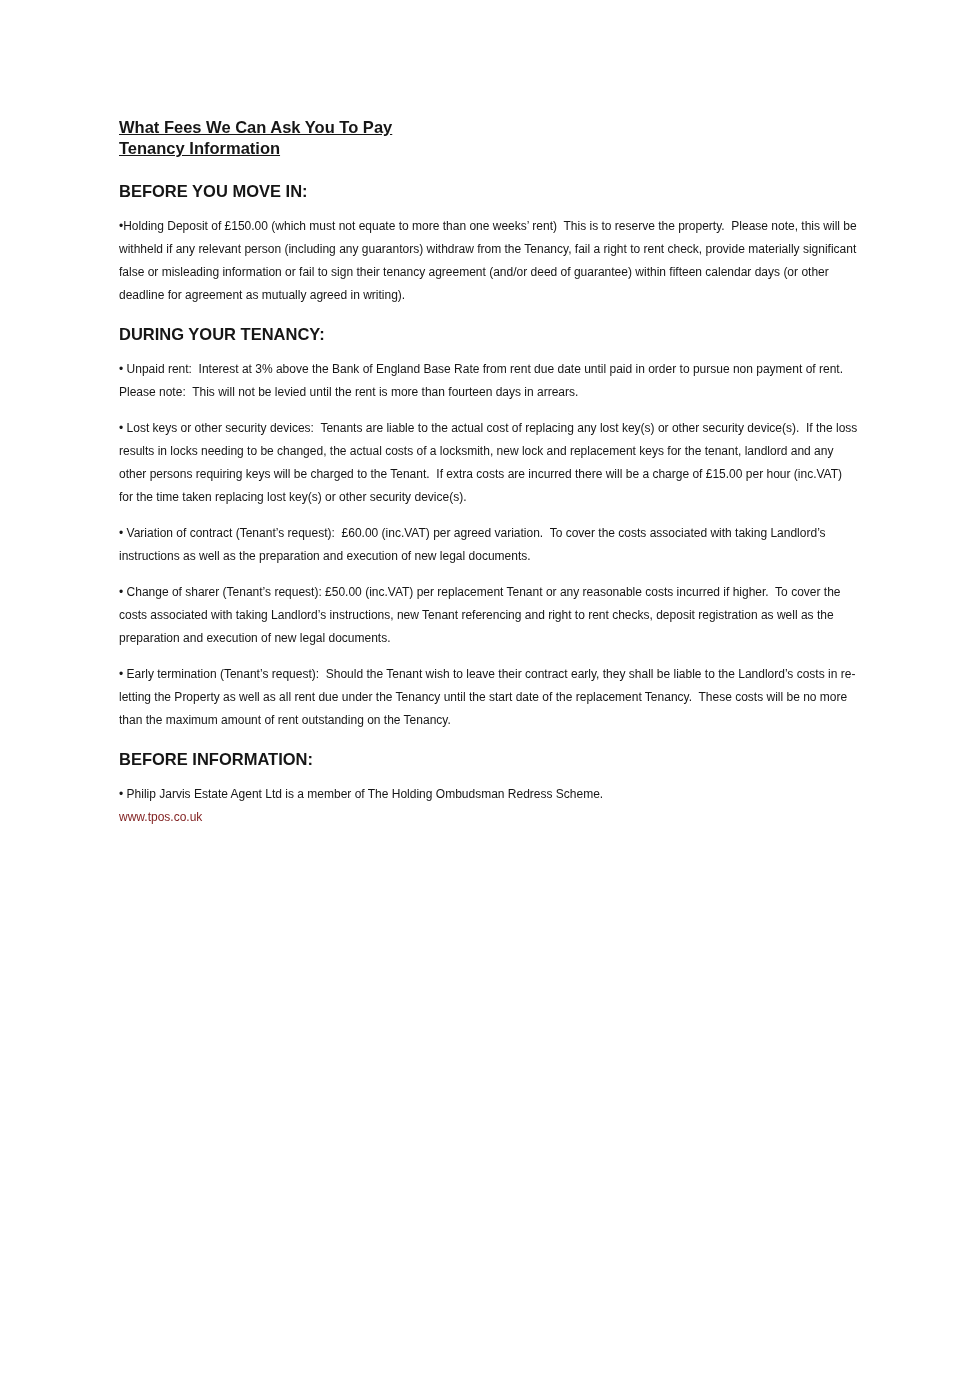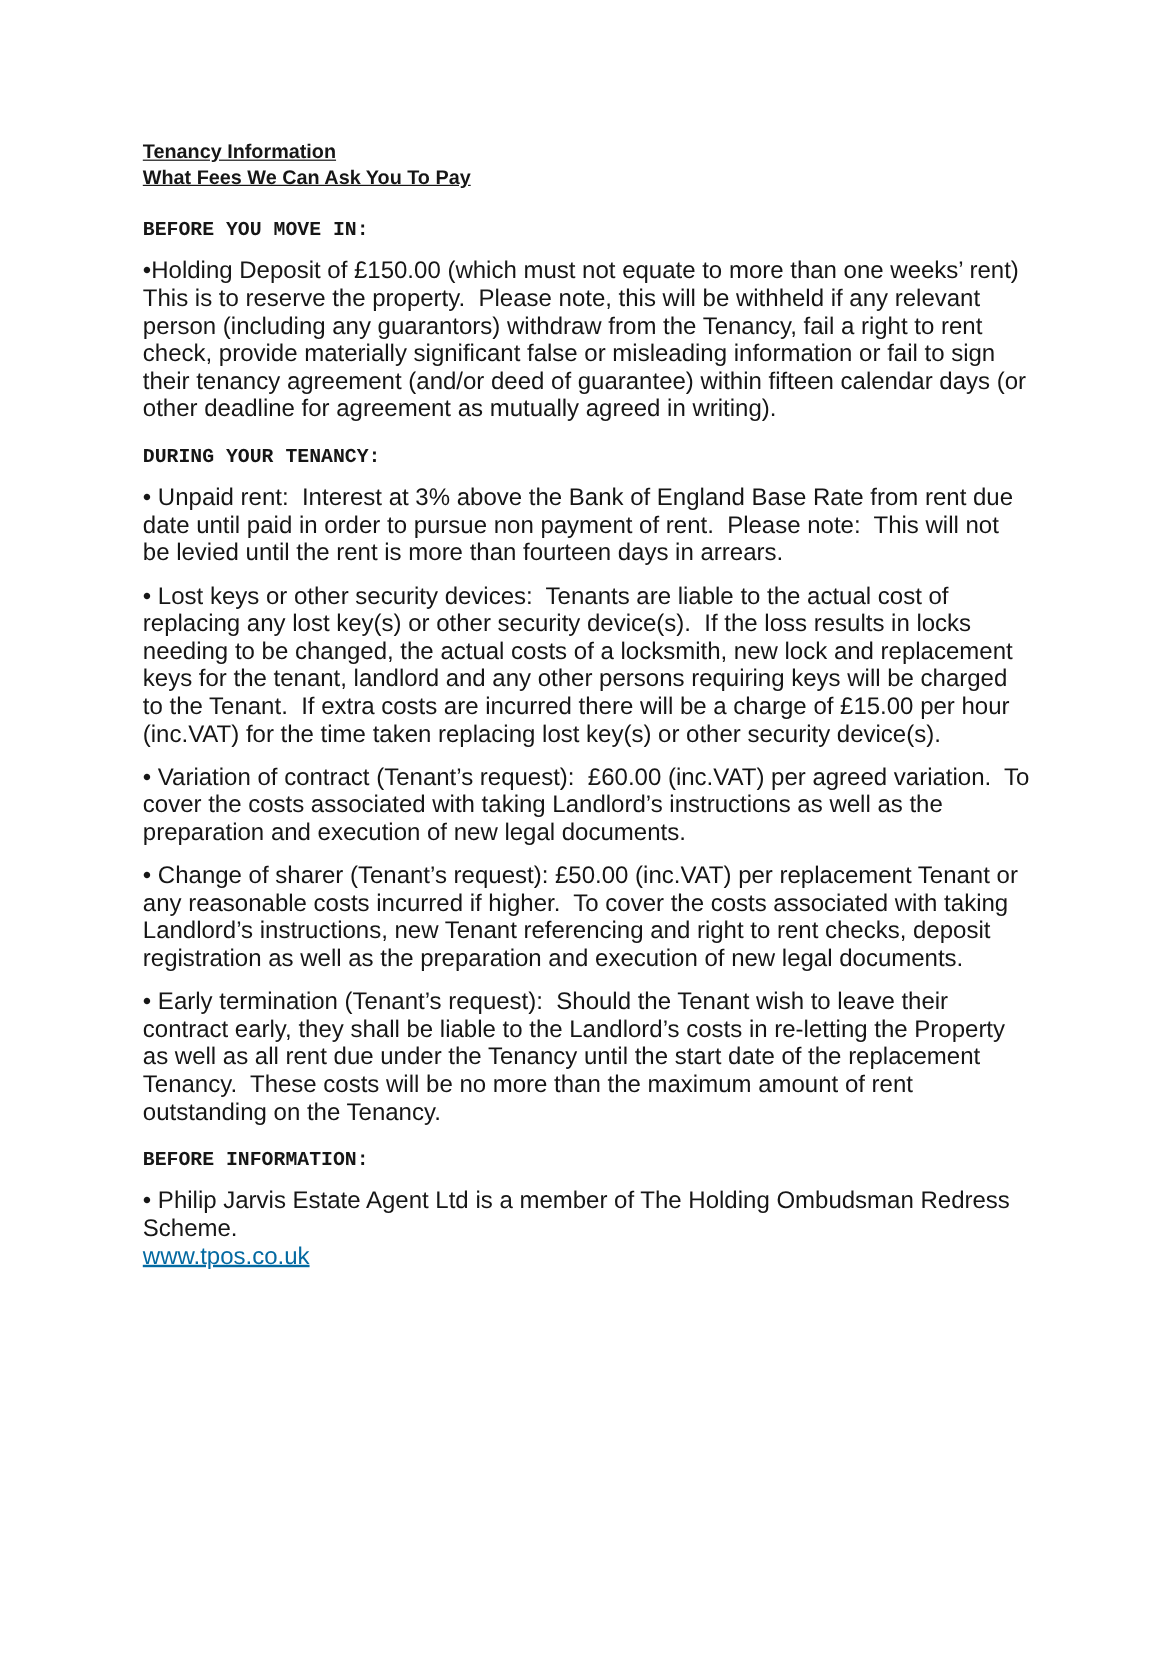--- a/index.html
+++ b/index.html
@@ -27,44 +27,42 @@
     font-weight: bold;
     text-decoration: underline;
     white-space: pre-wrap;
   }
   .section-heading {
     font-size: 16.5px;
     line-height: 23px;
     font-weight: bold;
     margin: 16px 0 12px 0;
     white-space: pre-wrap;
-    font-family: Liberation Mono, monospace;
   }
   .para {
-    font-size: 20px;
+    font-size: 12px;
     line-height: 23px;
     margin: 0 4px 13px 0;
     white-space: pre-wrap;
   }
   .link {
     display: block;
-    color: #0369a1;
-    text-decoration: underline;
+    color: #7f1d1d;
     cursor: pointer;
     width: max-content;
   }
 </style>
 </head>
 <body>
 
 <div class="page">
 
   <div class="doc-title">
+    <div class="doc-title-line">What Fees We Can Ask You To Pay</div>
     <div class="doc-title-line">Tenancy Information</div>
-    <div class="doc-title-line">What Fees We Can Ask You To Pay</div>
   </div>
 
   <div>
     <div class="section-heading">BEFORE YOU MOVE IN:</div>
     <p class="para">•Holding Deposit of £150.00 (which must not equate to more than one weeks’ rent)  This is to reserve the property.  Please note, this will be withheld if any relevant person (including any guarantors) withdraw from the Tenancy, fail a right to rent check, provide materially significant false or misleading information or fail to sign their tenancy agreement (and/or deed of guarantee) within fifteen calendar days (or other deadline for agreement as mutually agreed in writing).</p>
   </div>
 
   <div>
     <div class="section-heading">DURING YOUR TENANCY:</div>
     <p class="para">• Unpaid rent:  Interest at 3% above the Bank of England Base Rate from rent due date until paid in order to pursue non payment of rent.  Please note:  This will not be levied until the rent is more than fourteen days in arrears.</p>

